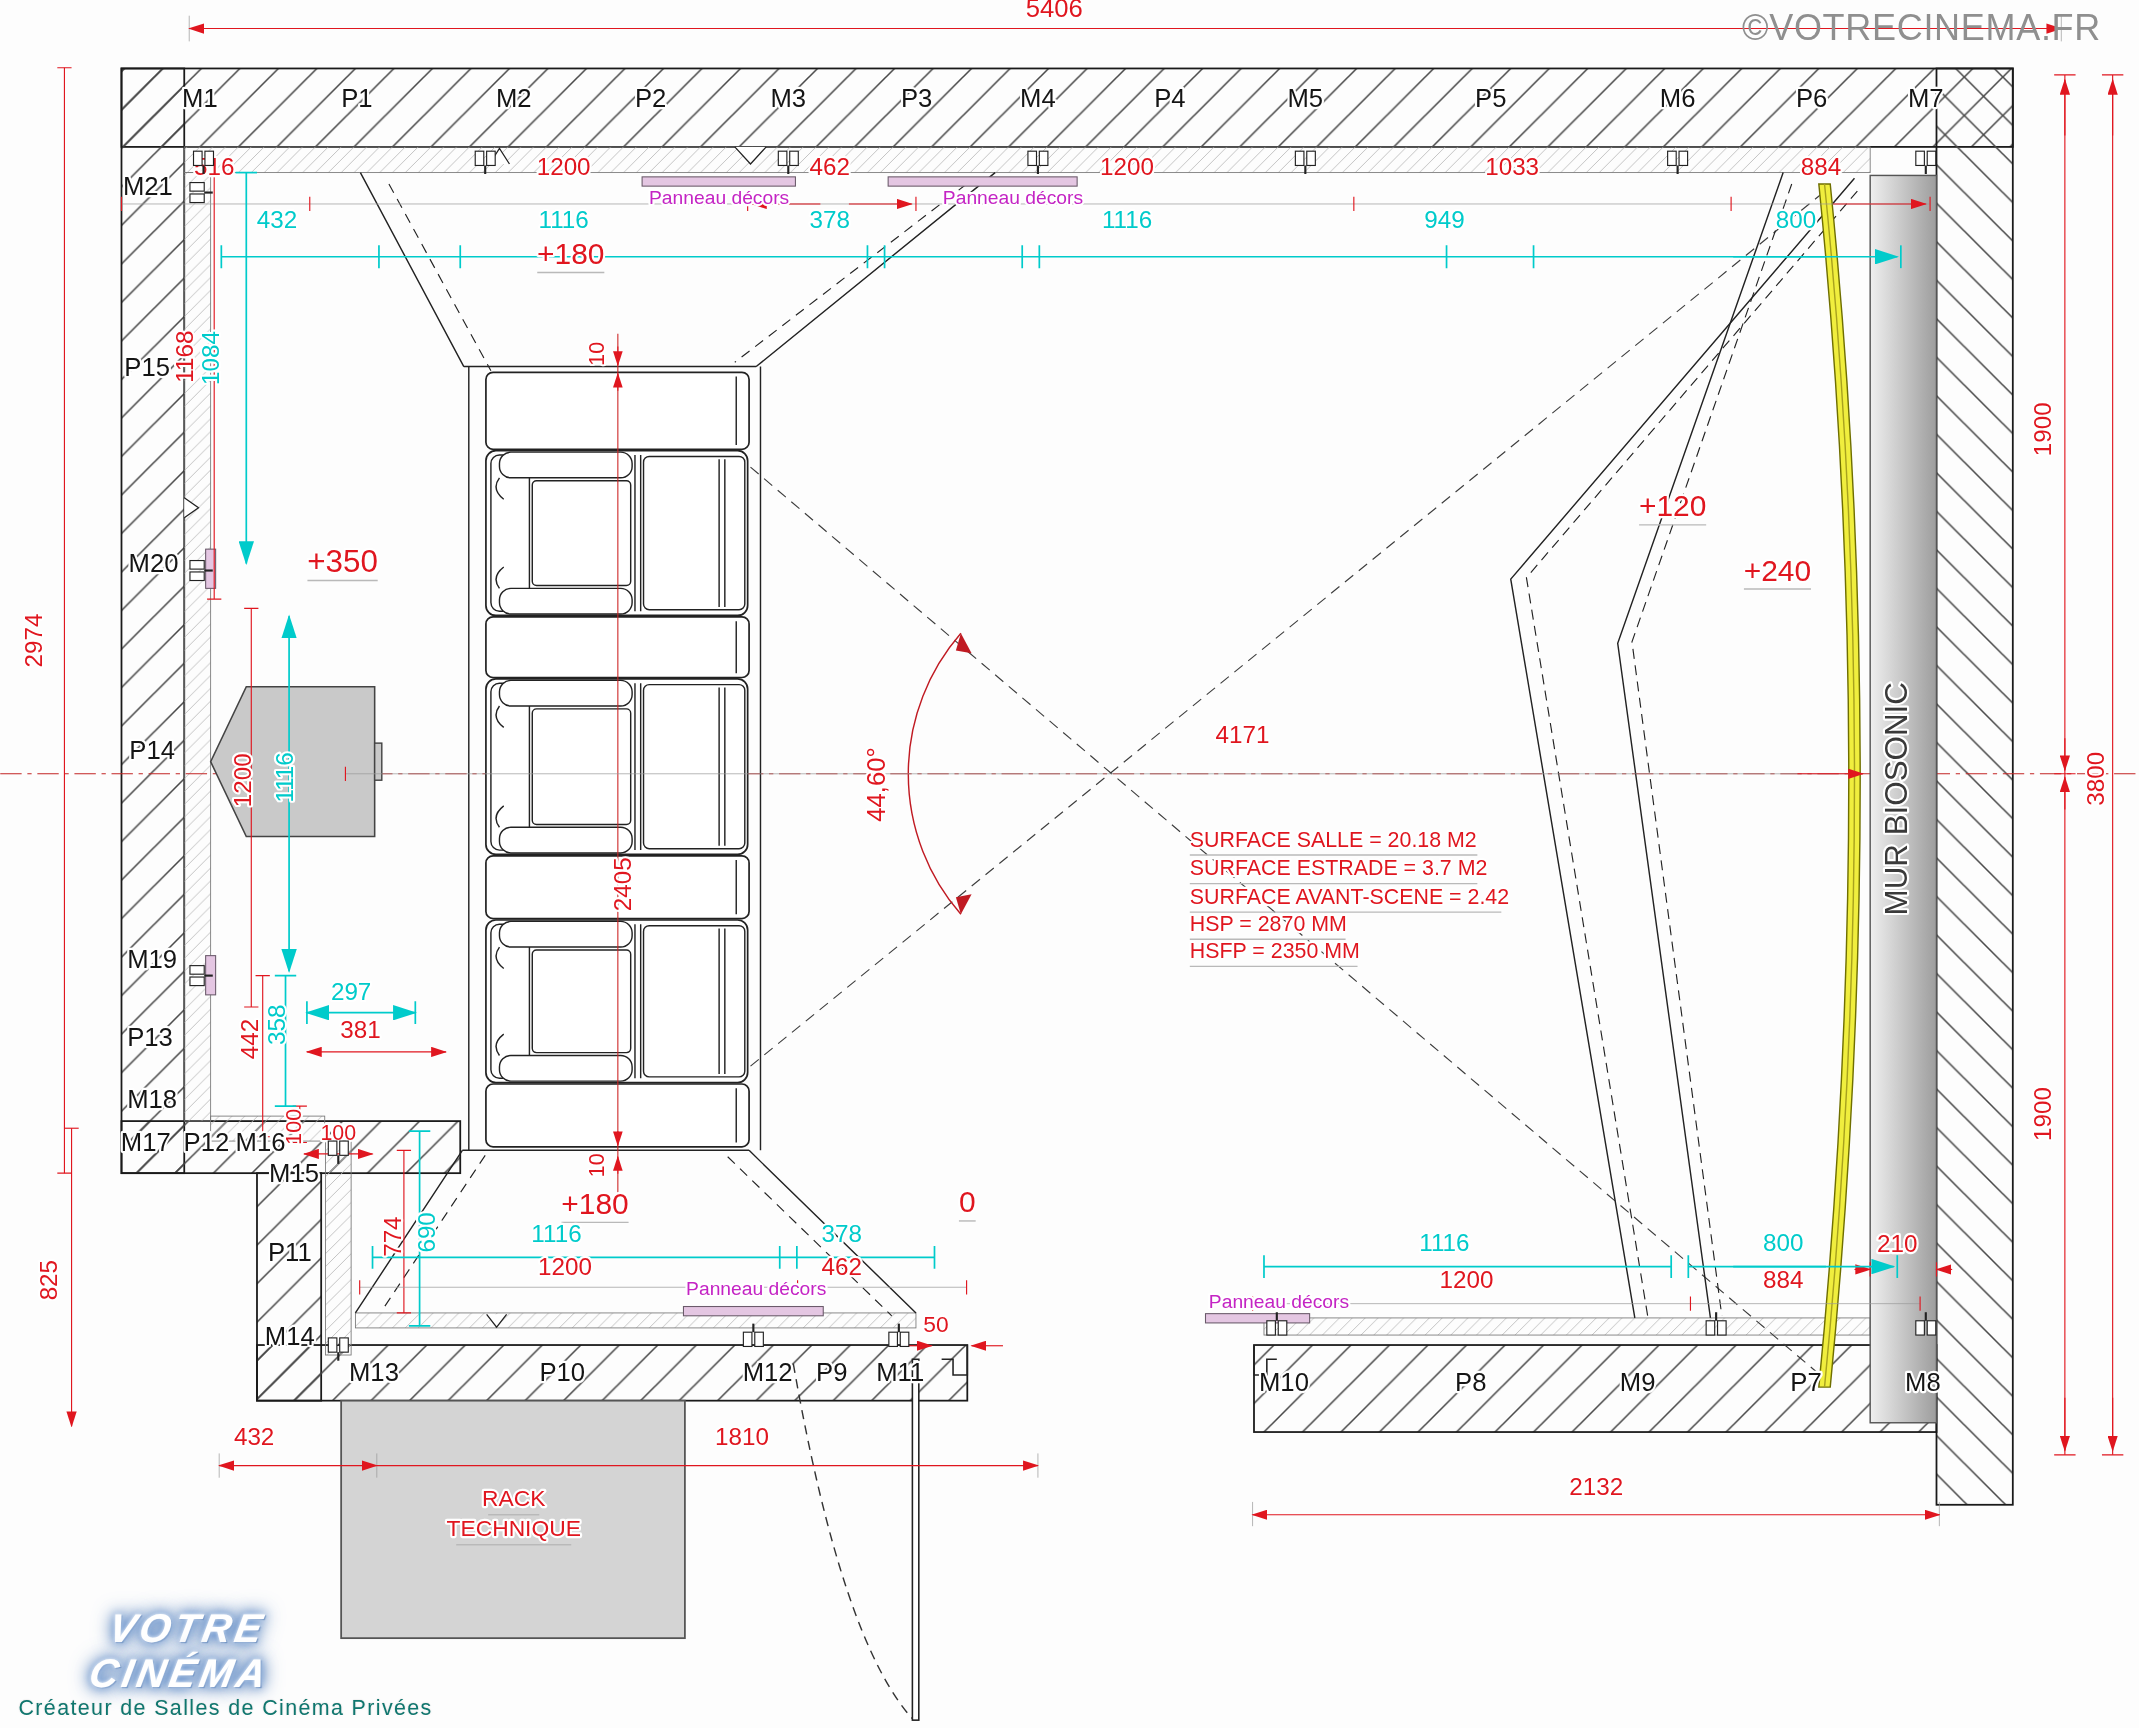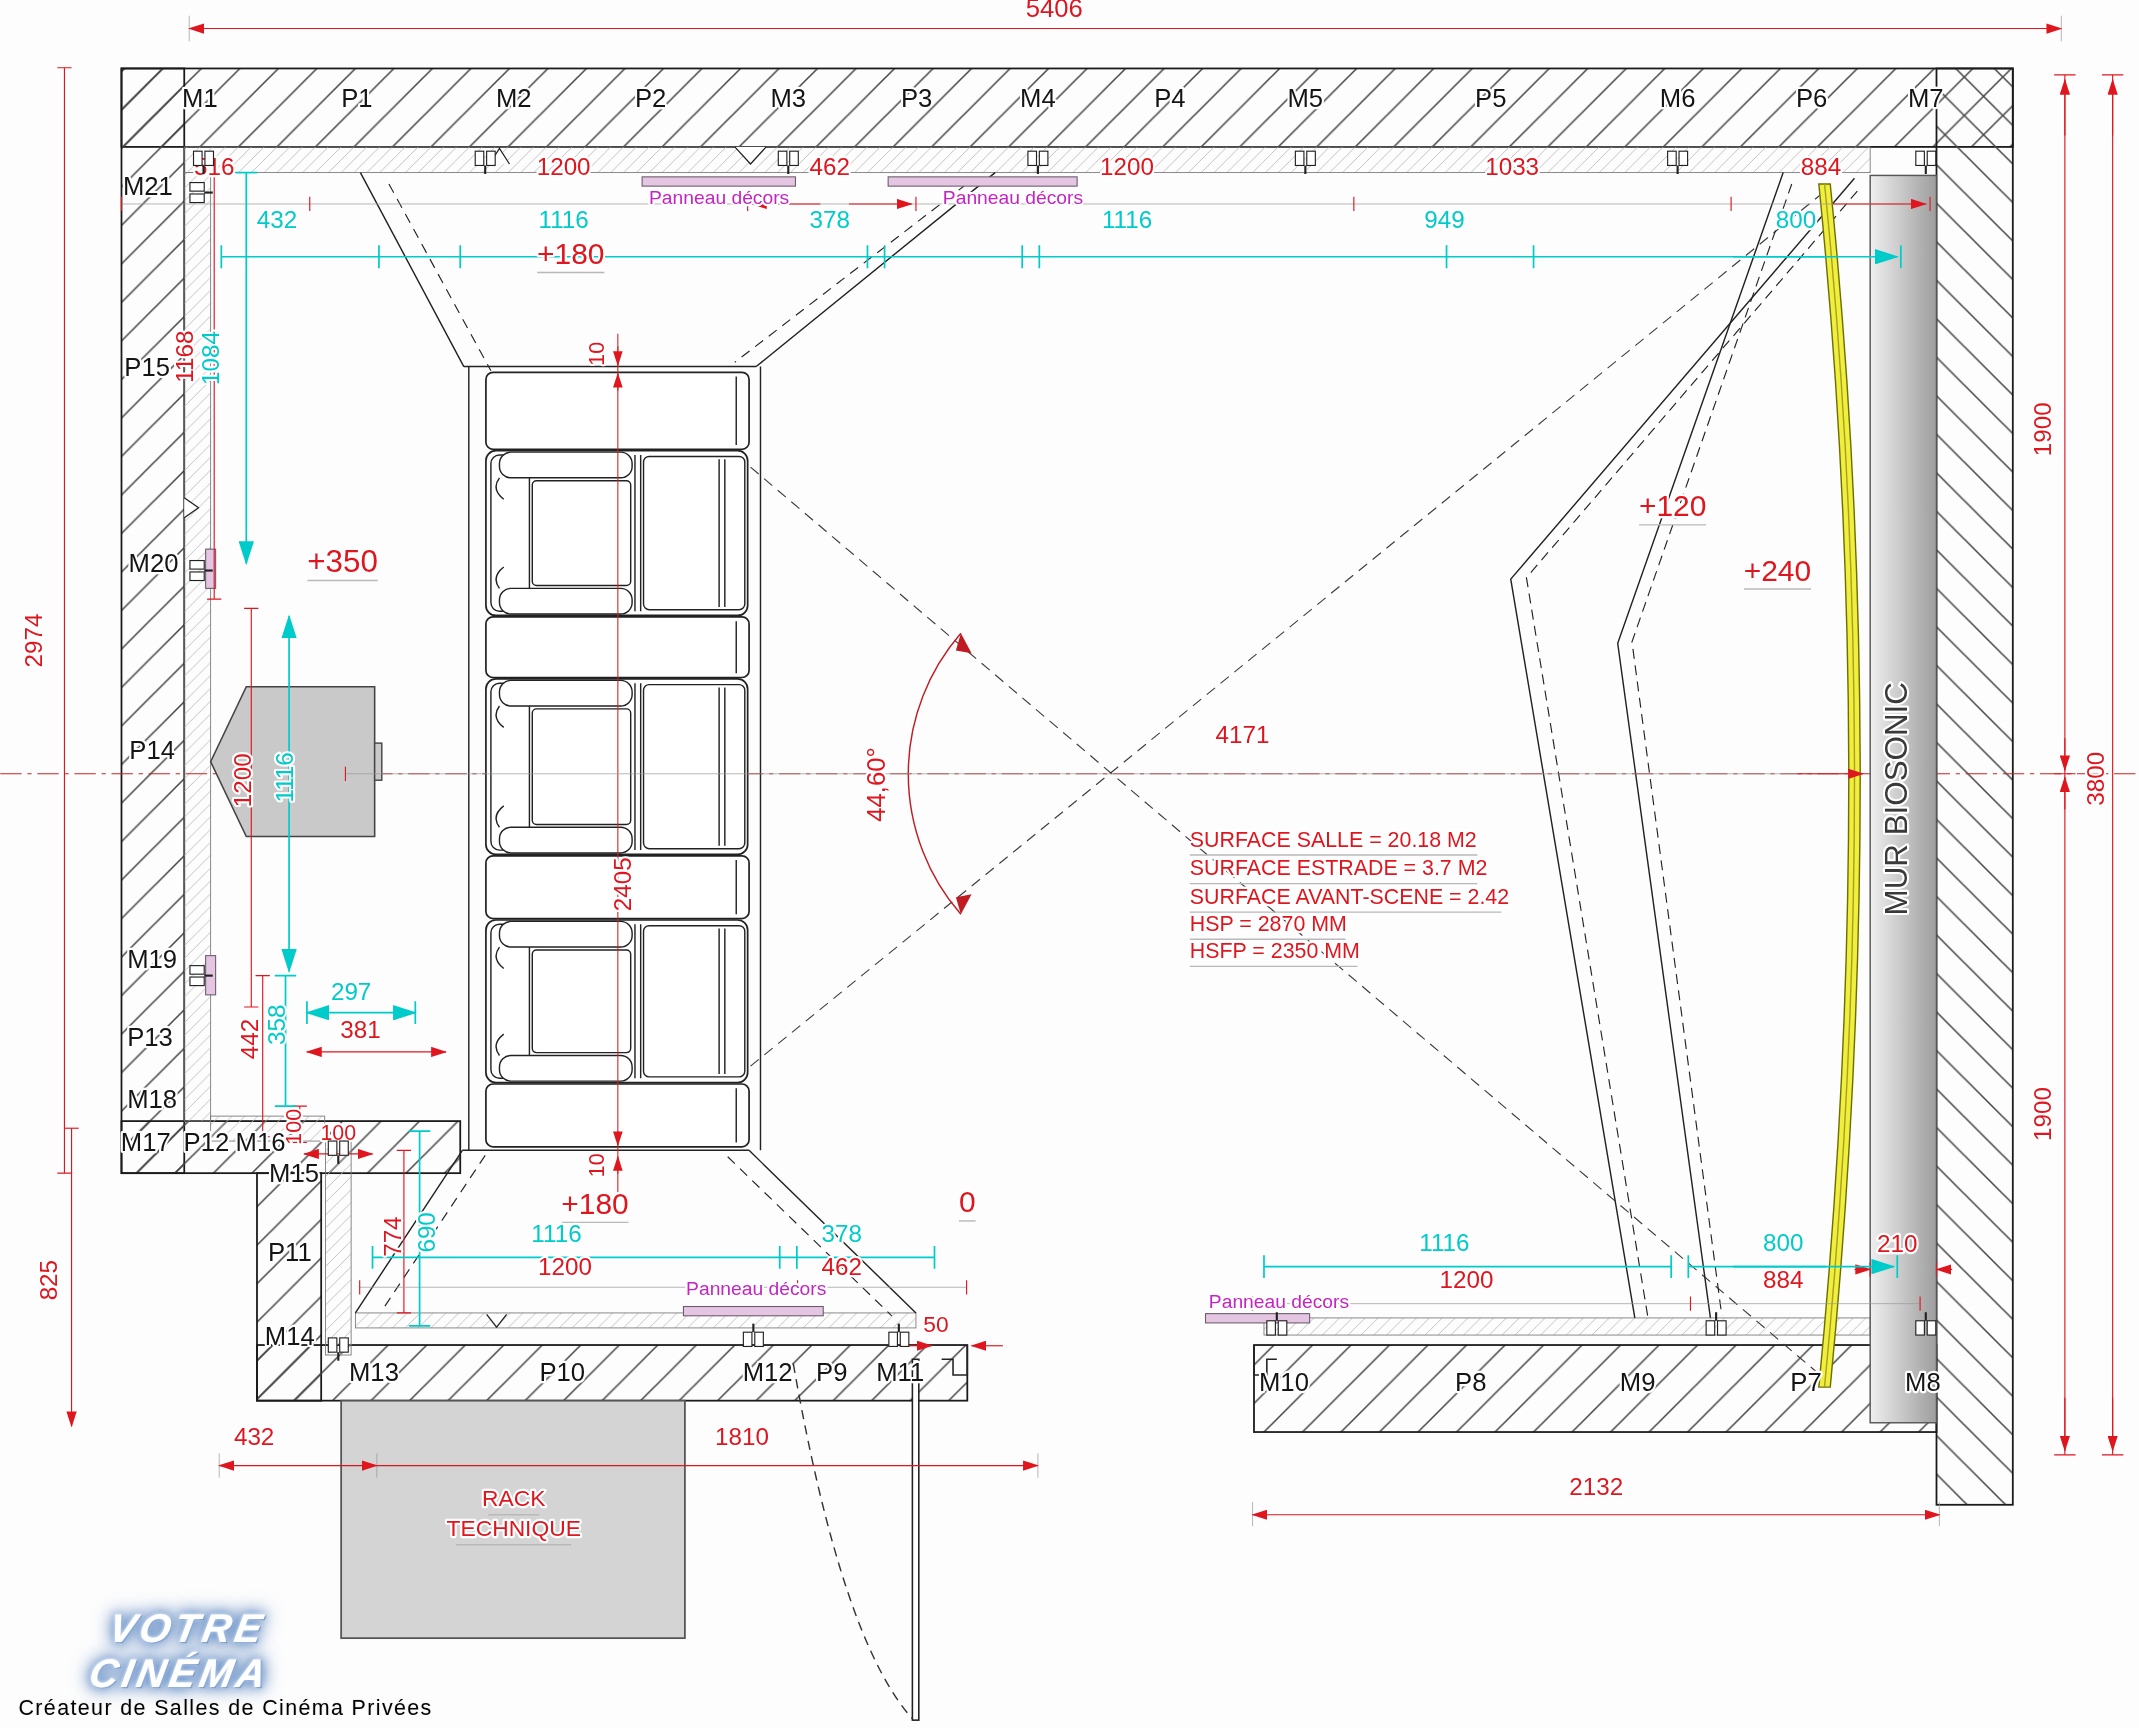--- a/index.html
+++ b/index.html
@@ -6,21 +6,21 @@
   #stage{position:relative;width:2140px;height:1728px;background:#fdfdfd;overflow:hidden;
          font-family:"Liberation Sans",sans-serif;}
   svg{position:absolute;left:0;top:0;}
   svg text{font-family:"Liberation Sans","DejaVu Sans",sans-serif;paint-order:stroke;stroke:#ffffff;stroke-width:6px;stroke-linejoin:round;}
   .wm{position:absolute;top:7.1px;right:39px;font-size:36px;color:#8f8f8f;letter-spacing:0.7px;
       font-family:"Liberation Sans",sans-serif;}
   .logo{position:absolute;left:15.7px;top:1606px;width:335px;text-align:center;
         font-style:italic;font-weight:900;font-size:40px;letter-spacing:3.6px;color:#fff;
         transform:skewX(-10deg);
         text-shadow:0 0 3.6px #fff,0 0 8.6px #6f9cd8,0 0 14.3px #4878b8,0 0 21.4px #3a67a8,1.4px 1.4px 1.4px #35609f;}
-  .tagline{position:absolute;left:18.5px;top:1696px;font-size:21.4px;color:#000000;letter-spacing:1.4px;
+  .tagline{position:absolute;left:18.5px;top:1696px;font-size:21.4px;color:#0f766e;letter-spacing:1.4px;
         text-shadow:0 0.7px 0 #fff,0 0 1.4px #bbb;}
 </style>
 </head>
 <body>
 
 <div id="stage">
 
 <svg id="plan" width="2140" height="1728" viewBox="0 0 3000 2423">
   <defs>
     <pattern id="h1" width="54" height="54" patternUnits="userSpaceOnUse">
@@ -453,17 +453,18 @@
           <line x1="0" y1="10" x2="0" y2="22" stroke-width="3"></line>
         </g>
         <g transform="translate(2700 1862) rotate(180)">
           <rect x="-14" y="-10" width="12" height="20"></rect>
           <rect x="2" y="-10" width="12" height="20"></rect>
           <line x1="0" y1="10" x2="0" y2="22" stroke-width="3"></line>
         </g>
       </g>
 </svg>
 
+<div class="wm">©VOTRECINEMA.FR</div>
 <div class="logo">VOTRE CINÉMA</div>
 <div class="tagline">Créateur de Salles de Cinéma Privées</div>
 
 </div>
 
 
 </body></html>

